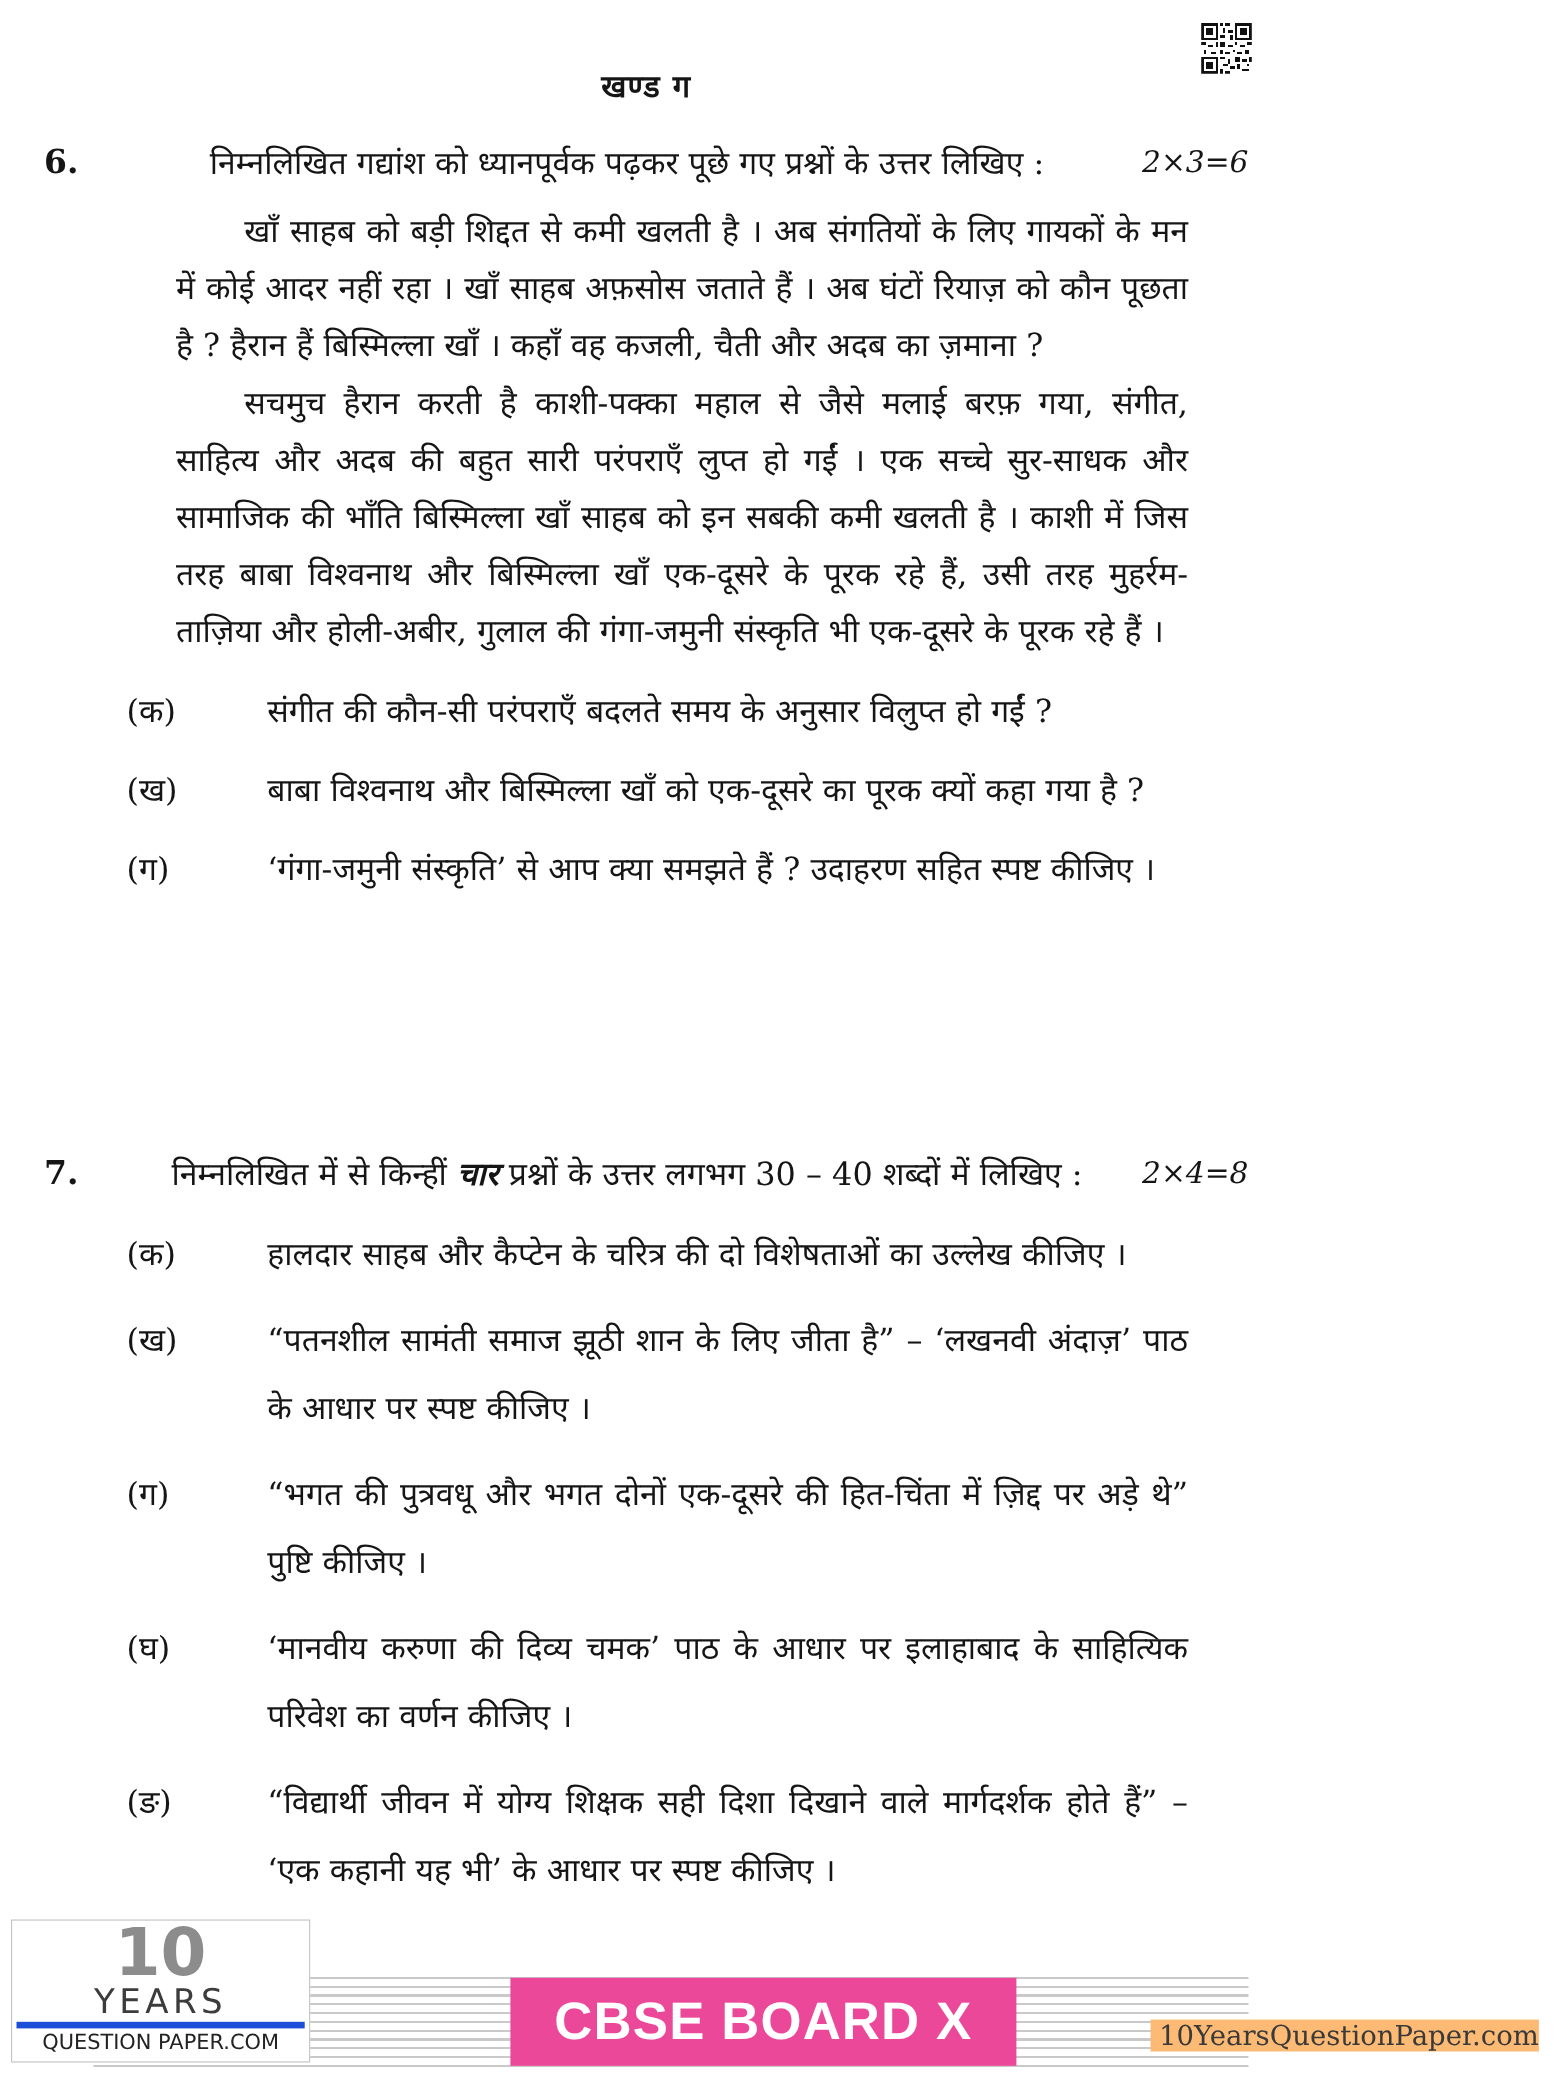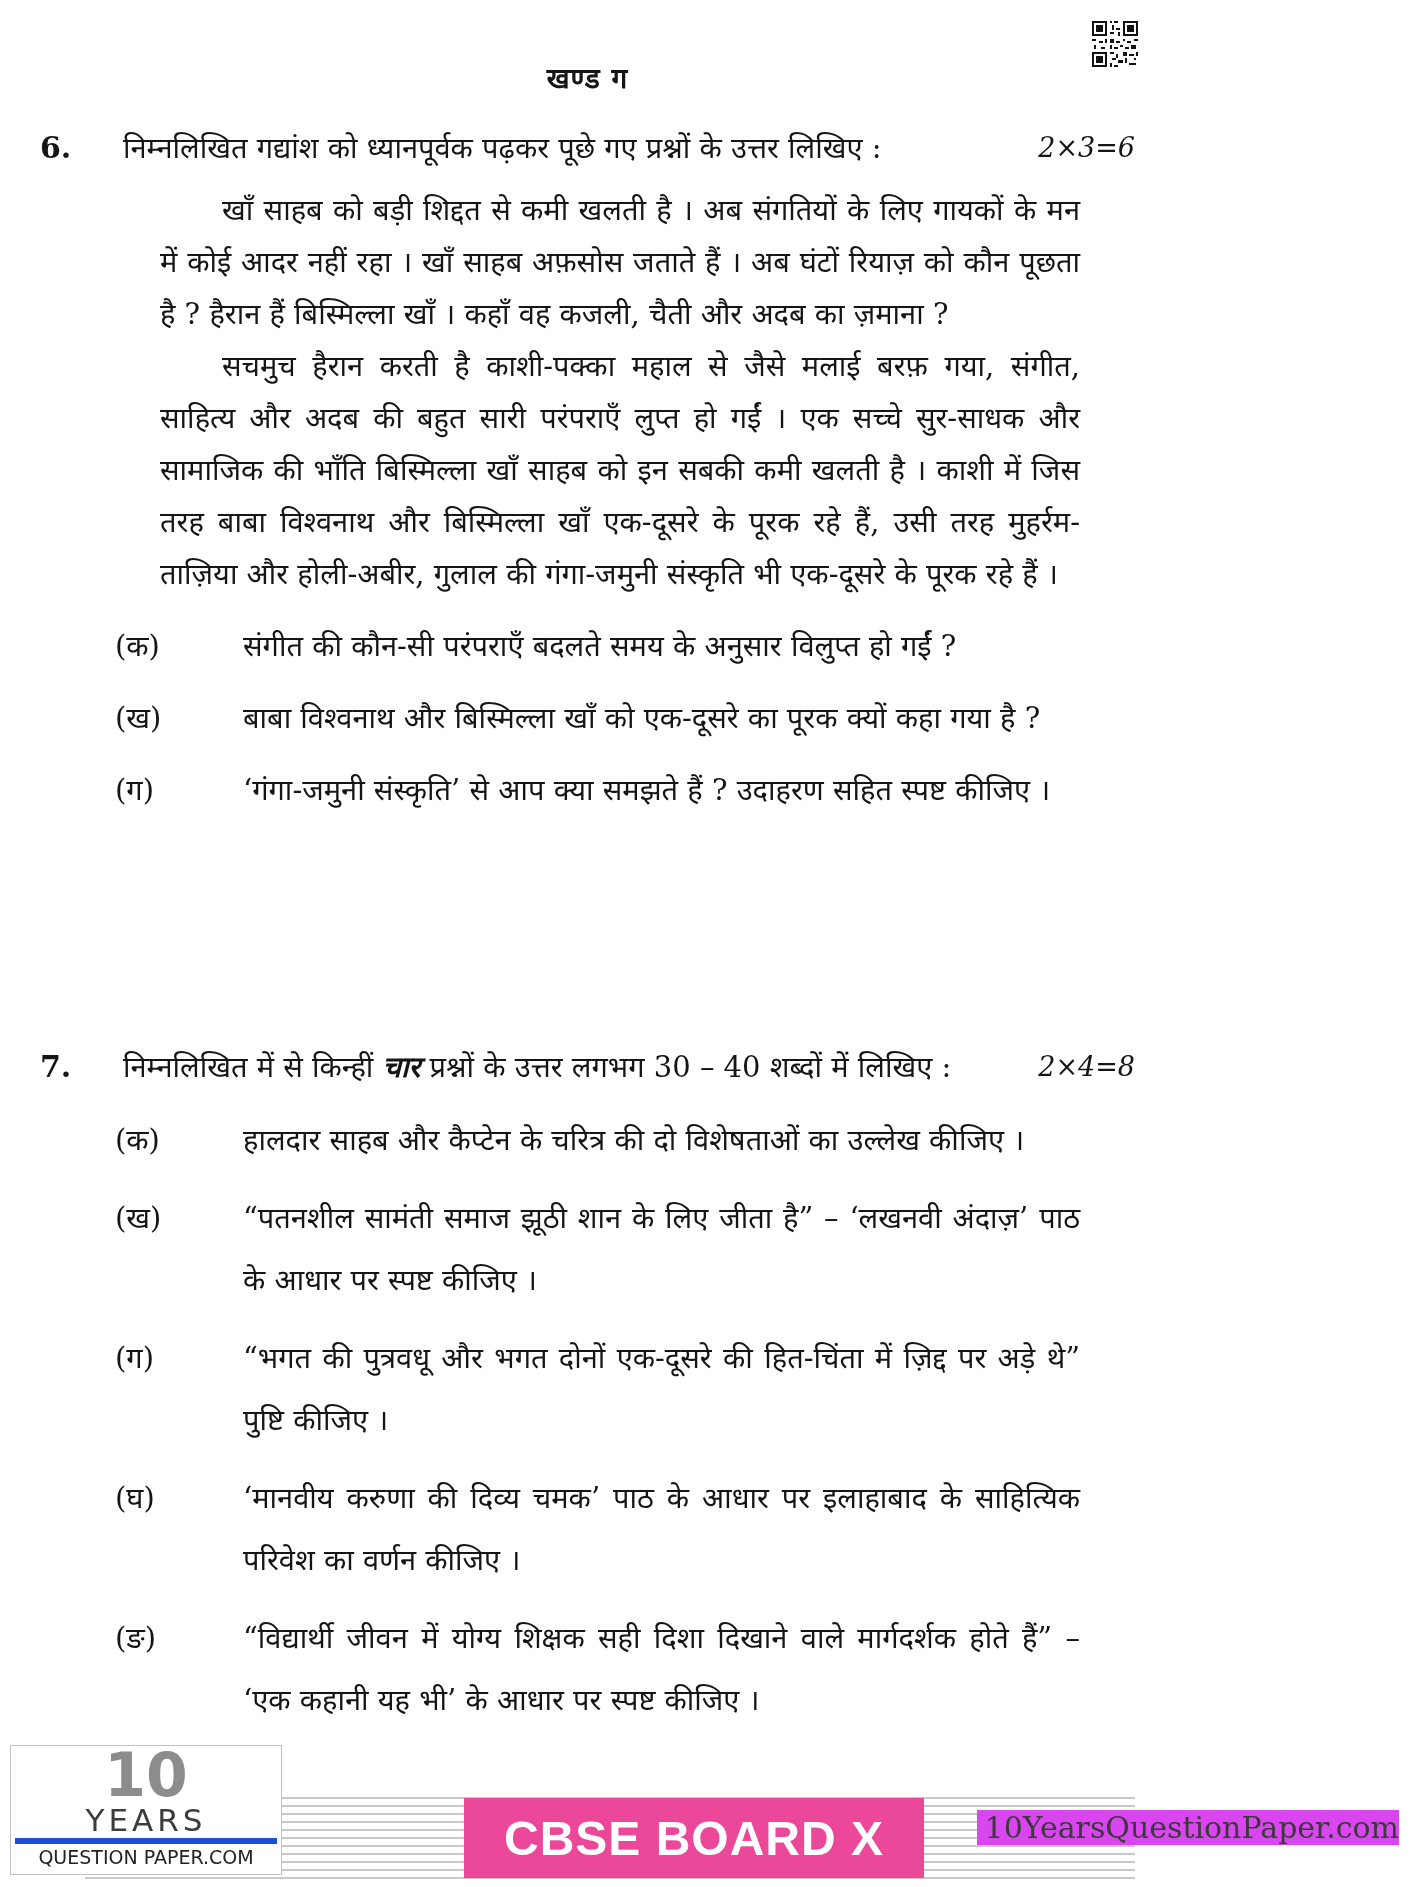--- a/index.html
+++ b/index.html
@@ -9,21 +9,21 @@
     overflow:hidden;
   }
   .qr{position:absolute;top:21px;left:1092px;width:46px;height:46px;}
   .section-heading{
     position:absolute;top:58px;left:40px;width:1095px;text-align:center;
     font-size:28px;font-weight:bold;letter-spacing:1px;
   }
   .content{position:absolute;left:40px;top:122px;width:1095px;}
   .q-row{display:flex;align-items:flex-start;font-size:29px;line-height:52px;}
   .q-num{width:83px;font-weight:bold;font-size:30px;}
-  .q-body{flex:1;}
+  .q-body{flex:1;text-align:center;}
   .q-marks{width:118px;text-align:right;font-style:italic;font-size:27px;}
   .bold-em{font-weight:bold;font-style:italic;}
   .passage{margin:10px 55px 0 120px;}
   .passage p{
     margin:0;font-size:29px;line-height:52px;text-align:justify;
     text-indent:62px;
   }
   .subq{display:flex;margin:20px 55px 0 75px;font-size:29px;line-height:52px;}
   .subq .label{width:80px;flex:none;}
   .subq .text{flex:1;text-align:justify;margin-left:48px;}
@@ -43,22 +43,22 @@
   .logo-10{font-size:60px;font-weight:bold;color:#8c8c8c;line-height:54px;}
   .logo-years{font-size:31px;color:#3c3c3c;letter-spacing:4px;line-height:36px;}
   .logo-site{font-size:19px;color:#232323;line-height:26px;border-top:6px solid #1d4ed8;}
   .banner{
     position:absolute;left:420px;bottom:9px;width:460px;height:80px;
     background:#ec4899;color:#ffffff;display:flex;align-items:center;justify-content:center;
     font-family:"Liberation Sans","DejaVu Sans",sans-serif;font-weight:bold;
     font-size:48px;letter-spacing:1px;white-space:nowrap;margin-left:44px;
   }
   .website{
-    position:absolute;right:24px;bottom:42px;font-size:30px;color:#3a3a3a;
-    font-family:"DejaVu Serif",serif;background:#d946ef;padding-left:8px;
+    position:absolute;right:24px;bottom:22px;font-size:25px;color:#3a3a3a;
+    font-family:"DejaVu Serif",serif;background:#fdba74;padding-left:8px;
   }
   .smudge{position:absolute;left:26px;top:1766px;}
 </style>
 </head>
 <body>
 
 <div class="qr">
   <svg width="46" height="46" viewBox="0 0 21 21" shape-rendering="crispEdges">
     <rect x="0" y="0" width="21" height="21" fill="#ffffff"></rect>
     <g fill="#111111">

